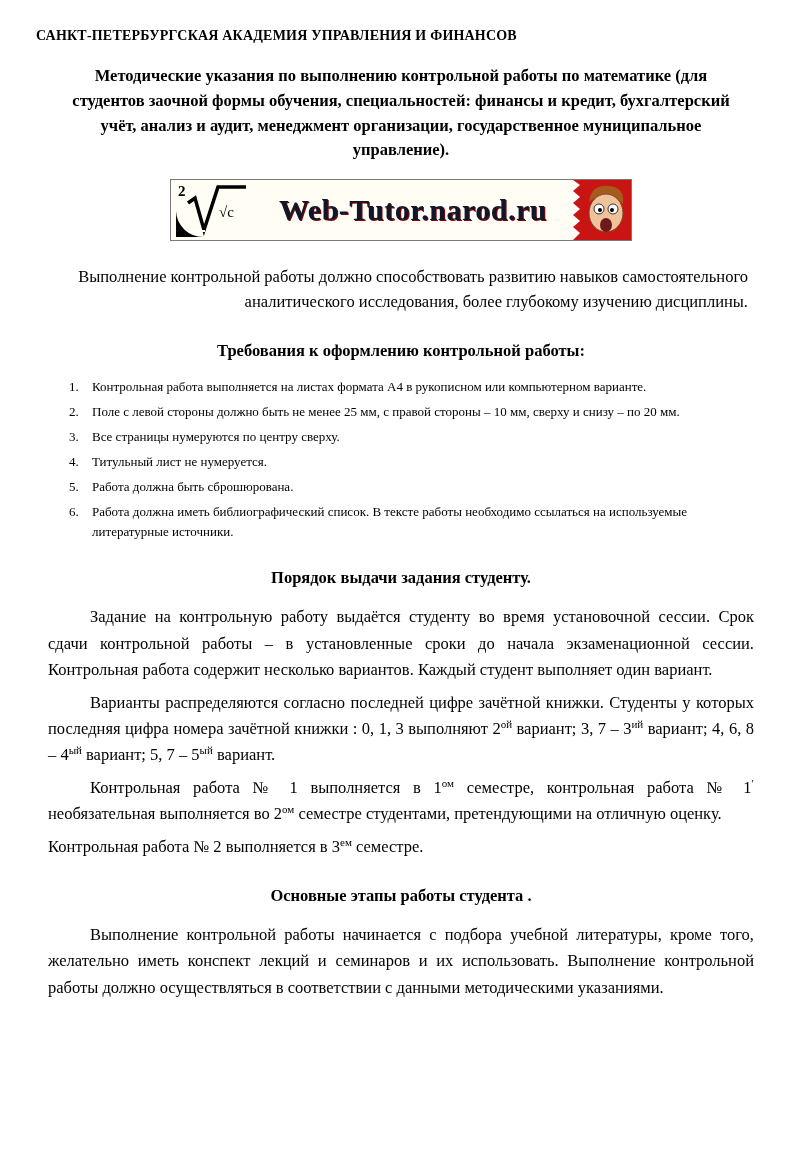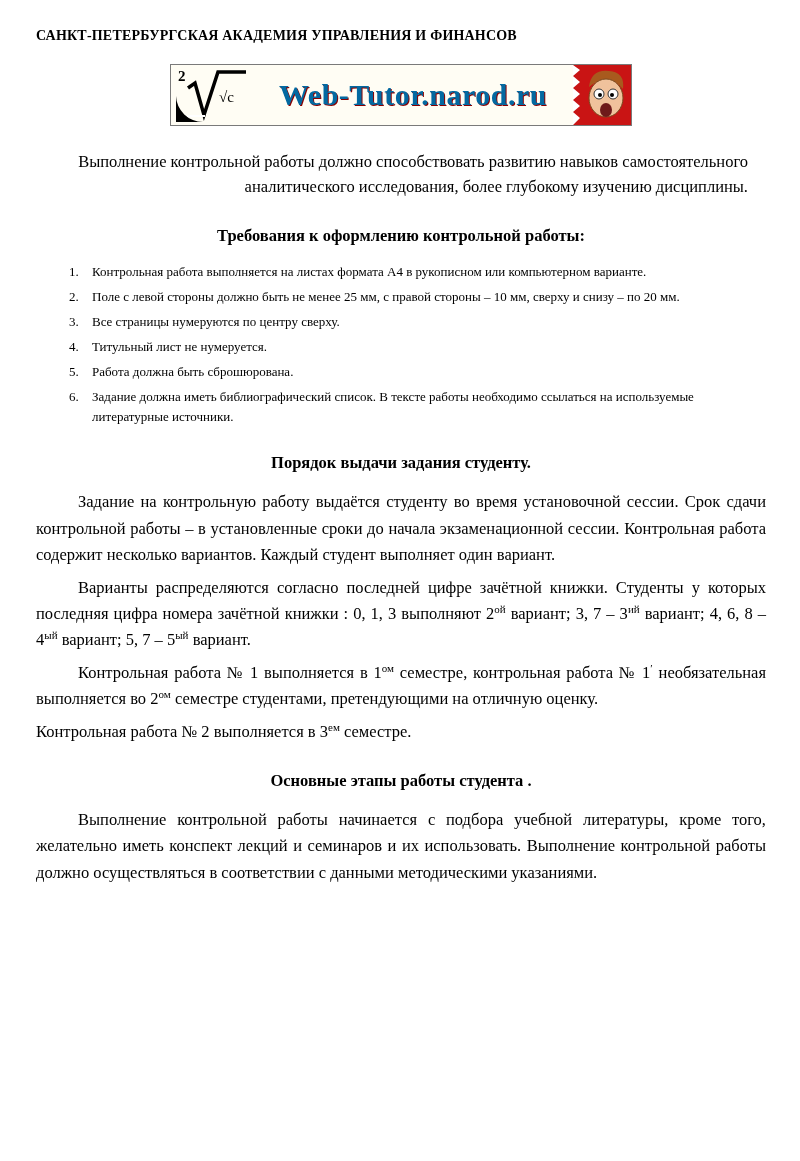--- a/index.html
+++ b/index.html
@@ -34,21 +34,21 @@
     background: #fffdf4;
     overflow: hidden;
     box-sizing: border-box;
   }
   .banner-logo { width: 80px; height: 58px; flex: 0 0 auto; margin-left: 2px; }
   .banner-text {
     flex: 1;
     text-align: center;
     font-size: 30px;
     font-weight: bold;
-    color: #0369a1;
+    color: #0f172a;
     text-shadow: 1px 1px 0 #8a0000;
     letter-spacing: 0.5px;
     white-space: nowrap;
   }
   .banner-mascot { width: 58px; height: 60px; flex: 0 0 auto; }
 
   .center-par {
     font-size: 16.5px;
     text-align: right;
     line-height: 1.5;
@@ -67,33 +67,34 @@
     font-size: 13px;
     line-height: 1.55;
   }
   ol.req li { padding-left: 10px; margin-bottom: 5px; }
 
   .body-par {
     font-size: 16.5px;
     line-height: 1.6;
     text-align: justify;
     text-indent: 42px;
-    margin: 6px 0;
+    margin: 6px 12px;
   }
   .body-par.noindent { text-indent: 0; text-align: left; }
 
   sup { font-size: 11px; line-height: 0; }
 </style>
 </head>
 <body>
 
 <div class="page">
 
   <h1 class="title">САНКТ-ПЕТЕРБУРГСКАЯ АКАДЕМИЯ УПРАВЛЕНИЯ И ФИНАНСОВ</h1>
 
+  <p class="subtitle">Методические указания по выполнению контрольной работы по математике (для студентов заочной формы обучения, специальностей: финансы и кредит, бухгалтерский учёт, анализ и аудит, менеджмент организации, государственное муниципальное управление).</p>
 
   <div class="banner">
     <span class="banner-logo">
       <svg viewBox="0 0 80 58" width="80" height="58" xmlns="http://www.w3.org/2000/svg">
         <path d="M3 30 A27 27 0 0 0 30 56 L3 56 Z" fill="#000"></path>
         <text x="5" y="15" font-size="15" font-weight="bold" fill="#000">2</text>
         <path d="M15 22 l7 -5 9 32 14 -43 28 0" fill="none" stroke="#000" stroke-width="3.5"></path>
         <text x="46" y="36" font-size="15" fill="#000">√c</text>
         <path d="M14 50 h18" stroke="#fff" stroke-width="2"></path>
       </svg>
@@ -117,21 +118,21 @@
   <p class="center-par">Выполнение контрольной работы должно способствовать развитию навыков самостоятельного аналитического исследования, более глубокому изучению дисциплины.</p>
 
   <h2 class="sec-heading">Требования к оформлению контрольной работы:</h2>
 
   <ol class="req">
     <li>Контрольная работа выполняется на листах формата А4 в рукописном или компьютерном варианте.</li>
     <li>Поле с левой стороны должно быть не менее 25 мм, с правой стороны – 10 мм, сверху и снизу – по 20 мм.</li>
     <li>Все страницы нумеруются по центру сверху.</li>
     <li>Титульный лист не нумеруется.</li>
     <li>Работа должна быть сброшюрована.</li>
-    <li>Задание должна иметь библиографический список. В тексте работы необходимо ссылаться на используемые литературные источники.</li>
+    <li>Работа должна иметь библиографический список. В тексте работы необходимо ссылаться на используемые литературные источники.</li>
   </ol>
 
   <h2 class="sec-heading">Порядок выдачи задания студенту.</h2>
 
   <p class="body-par">Задание на контрольную работу выдаётся студенту во время установочной сессии. Срок сдачи контрольной работы – в установленные сроки до начала экзаменационной сессии. Контрольная работа содержит несколько вариантов. Каждый студент выполняет один вариант.</p>
 
   <p class="body-par"><span>Варианты распределяются согласно последней цифре зачётной книжки. Студенты у которых последняя цифра номера зачётной книжки : 0, 1, 3 выполняют 2</span><sup>ой</sup><span> вариант; 3, 7 – 3</span><sup>ий</sup><span> вариант; 4, 6, 8 – 4</span><sup>ый</sup><span> вариант; 5, 7 – 5</span><sup>ый</sup><span> вариант.</span></p>
 
   <p class="body-par"><span>Контрольная работа № 1 выполняется в 1</span><sup>ом</sup><span> семестре, контрольная работа № 1</span><sup>′</sup><span> необязательная выполняется во 2</span><sup>ом</sup><span> семестре студентами, претендующими на отличную оценку.</span></p>
 

